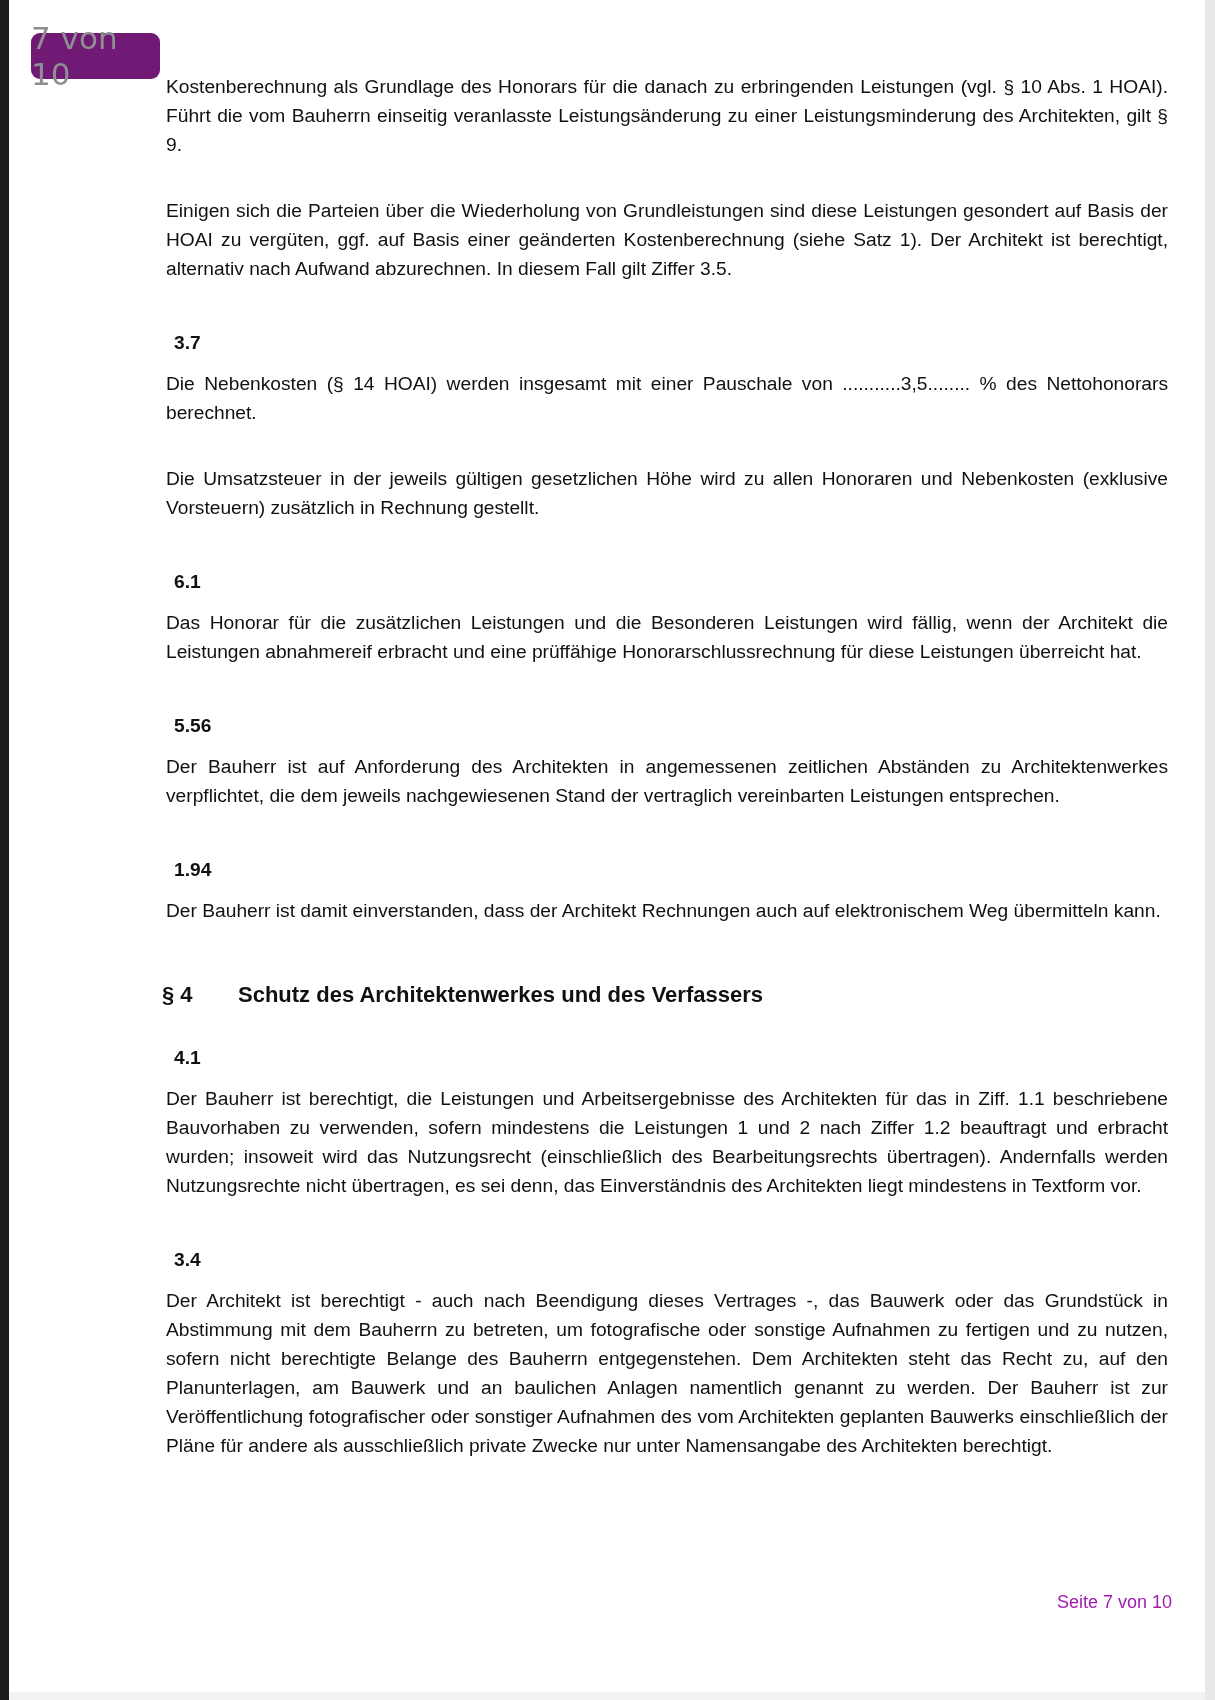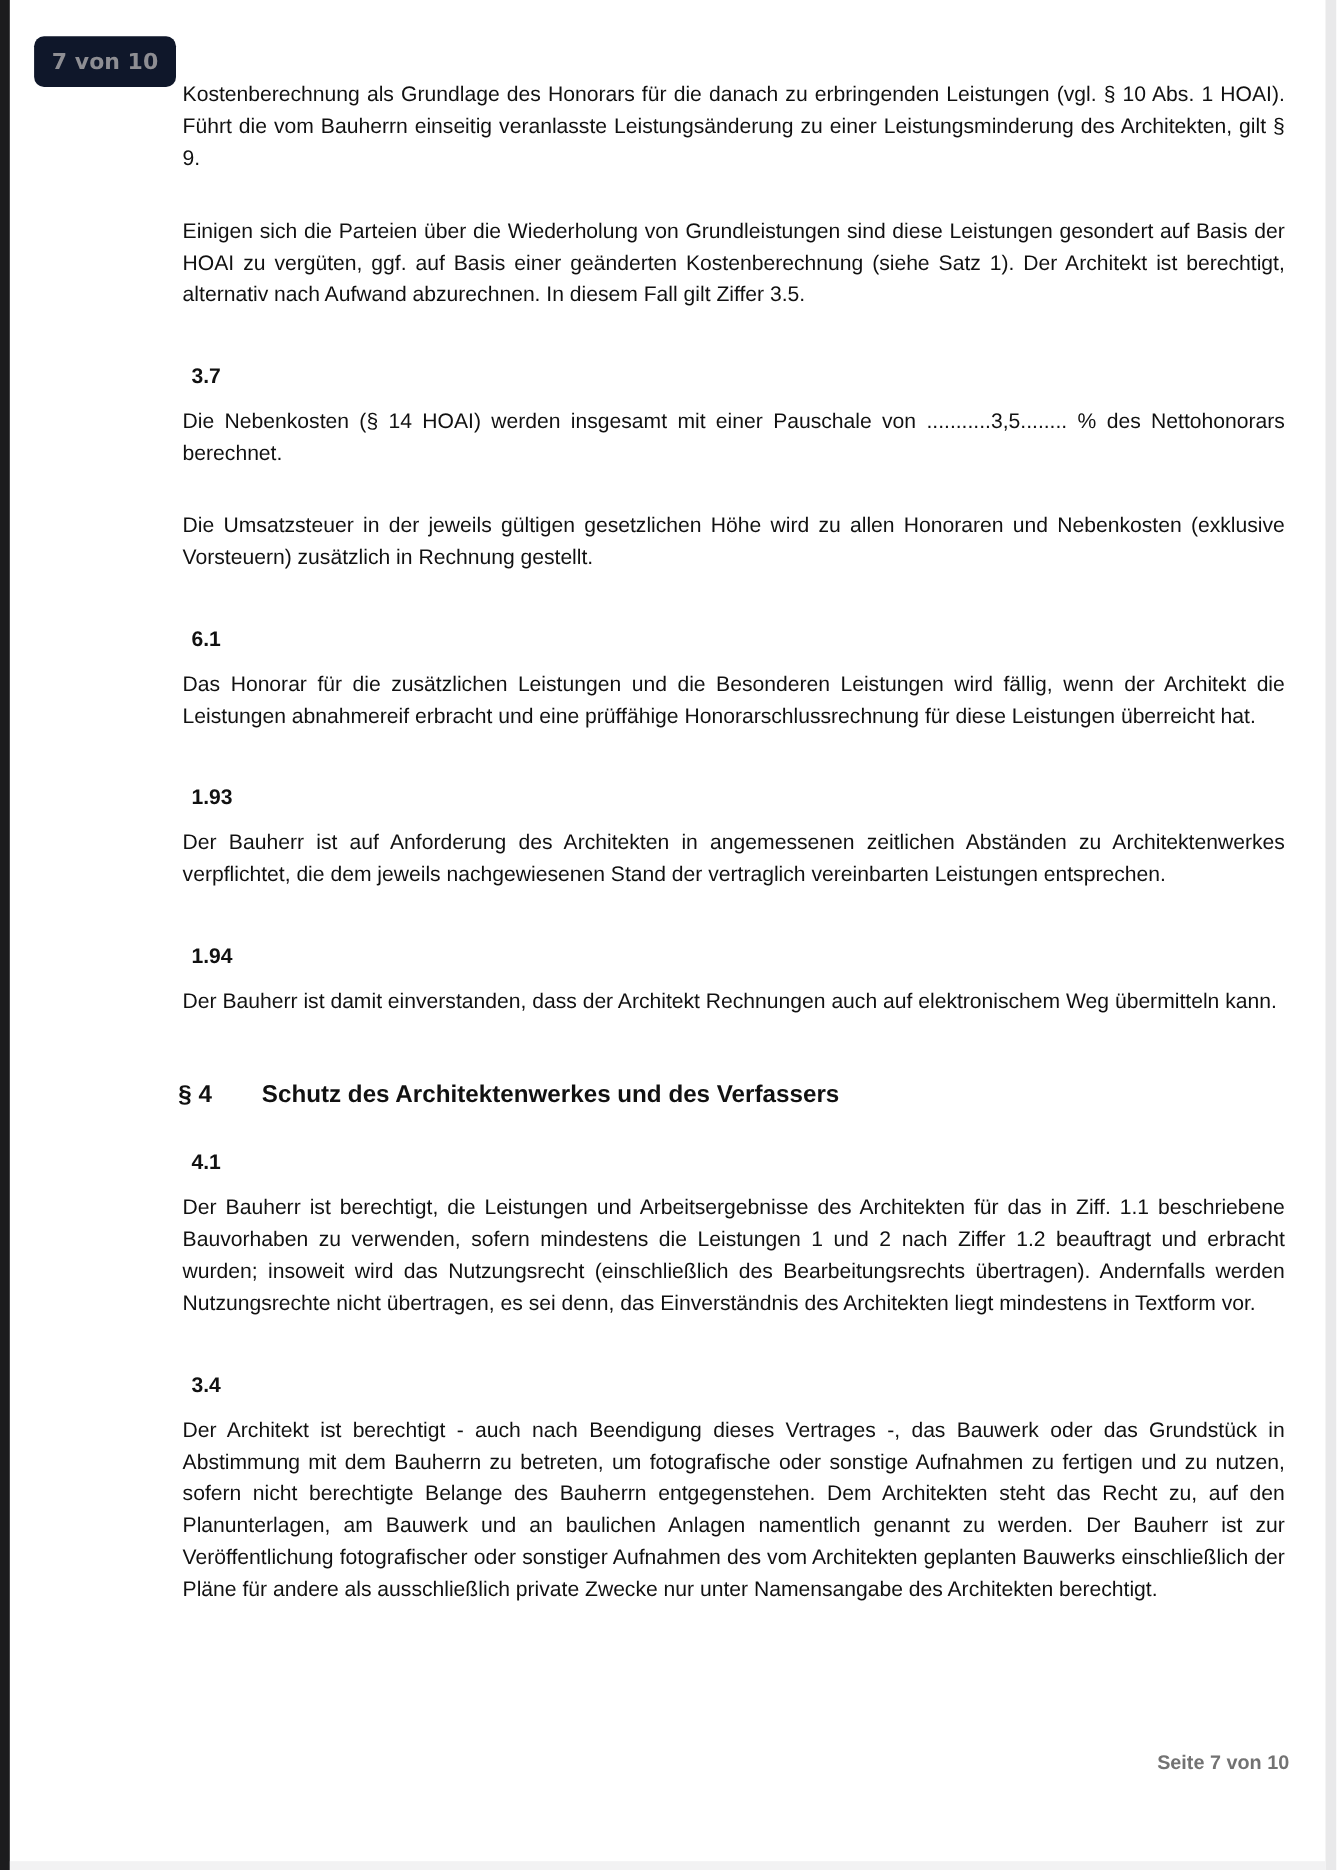--- a/index.html
+++ b/index.html
@@ -7,38 +7,38 @@
     width: 1215px; height: 1700px; position: relative; overflow: hidden;
     background: #ffffff;
     font-family: "Liberation Sans", sans-serif;
   }
   .left-bar { position: absolute; left: 0; top: 0; width: 9px; height: 1700px; background: #1c1c1e; }
   .right-edge { position: absolute; right: 0; top: 0; width: 10px; height: 1700px; background: #e9e9ea; }
   .page { position: absolute; left: 9px; top: 0; width: 1196px; height: 1700px; background: #fff; }
   .bottom-band { position: absolute; left: 9px; right: 10px; top: 1692px; height: 8px; background: #f2f2f3; }
   .page-badge {
     position: absolute; left: 31px; top: 33px; width: 129px; height: 46px;
-    background: #0f172a; border-radius: 9px;
-    color: #8e8e93; font-size: 20px; font-weight: bold;
+    background: #701a75; border-radius: 9px;
+    color: #8e8e93; font-size: 31px; font-weight: normal;
     display: flex; align-items: center; justify-content: center;
     font-family: "DejaVu Sans", sans-serif;
   }
   .content {
     position: absolute; left: 162px; top: 68px; width: 1010px;
     font-family: "Liberation Sans", sans-serif;
     font-size: 19.2px; line-height: 29px; color: #111;
   }
   .p { margin: 4px; text-align: justify; }
   .gap { height: 29px; }
   .num { font-weight: bold; margin: 12px; }
   .heading { font-weight: bold; font-size: 22px; margin: 0; display: flex; }
   .heading .hn { width: 76px; }
   .footer {
     position: absolute; right: 43px; top: 1592px;
-    font-family: "Liberation Sans", sans-serif; font-size: 18px; color: #737373; font-weight: bold;
+    font-family: "Liberation Sans", sans-serif; font-size: 18px; color: #a21caf;
   }
 </style>
 </head>
 <body>
 
 <div class="left-bar"></div>
 <div class="page"></div>
 <div class="right-edge"></div>
 <div class="bottom-band"></div>
 
@@ -54,21 +54,21 @@
   <p class="p">Die Nebenkosten (§ 14 HOAI) werden insgesamt mit einer Pauschale von ...........3,5........ % des Nettohonorars berechnet.</p>
   <div class="gap"></div>
 
   <p class="p">Die Umsatzsteuer in der jeweils gültigen gesetzlichen Höhe wird zu allen Honoraren und Nebenkosten (exklusive Vorsteuern) zusätzlich in Rechnung gestellt.</p>
   <div class="gap"></div>
 
   <p class="num">6.1</p>
   <p class="p">Das Honorar für die zusätzlichen Leistungen und die Besonderen Leistungen wird fällig, wenn der Architekt die Leistungen abnahmereif erbracht und eine prüffähige Honorarschlussrechnung für diese Leistungen überreicht hat.</p>
   <div class="gap"></div>
 
-  <p class="num">1.93</p>
+  <p class="num">5.56</p>
   <p class="p">Der Bauherr ist auf Anforderung des Architekten in angemessenen zeitlichen Abständen zu Architektenwerkes verpflichtet, die dem jeweils nachgewiesenen Stand der vertraglich vereinbarten Leistungen entsprechen.</p>
   <div class="gap"></div>
 
   <p class="num">1.94</p>
   <p class="p">Der Bauherr ist damit einverstanden, dass der Architekt Rechnungen auch auf elektronischem Weg übermitteln kann.</p>
   <div class="gap"></div>
   <div class="gap" style="height:22px"></div>
 
   <div class="heading">
     <span class="hn">§ 4</span>

